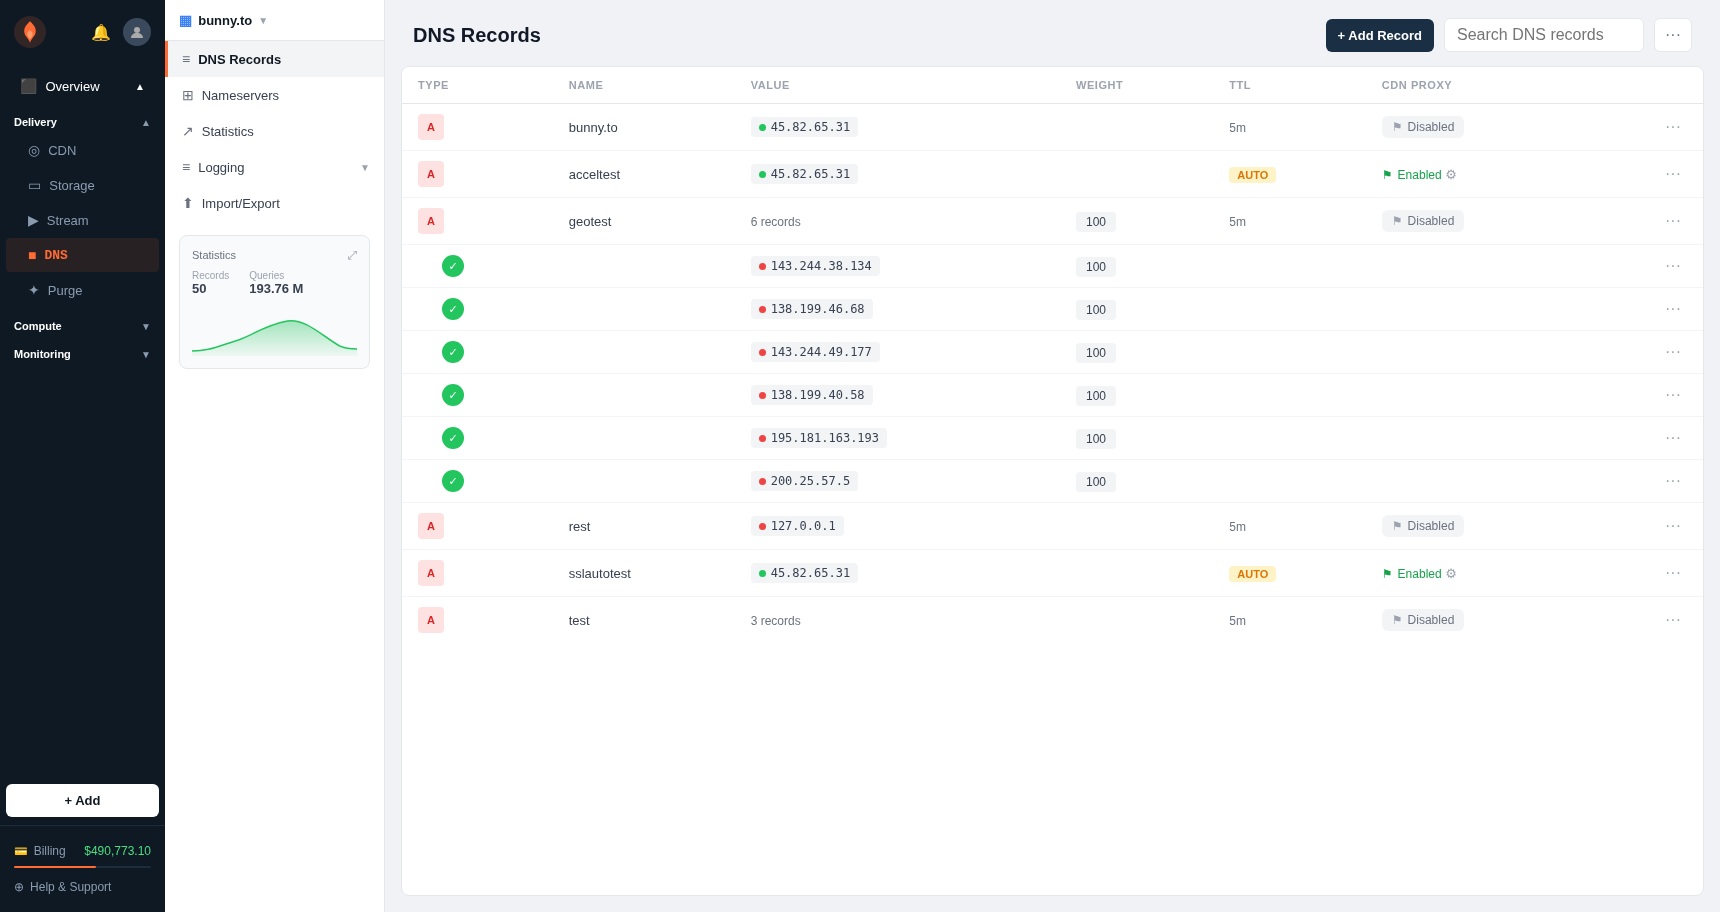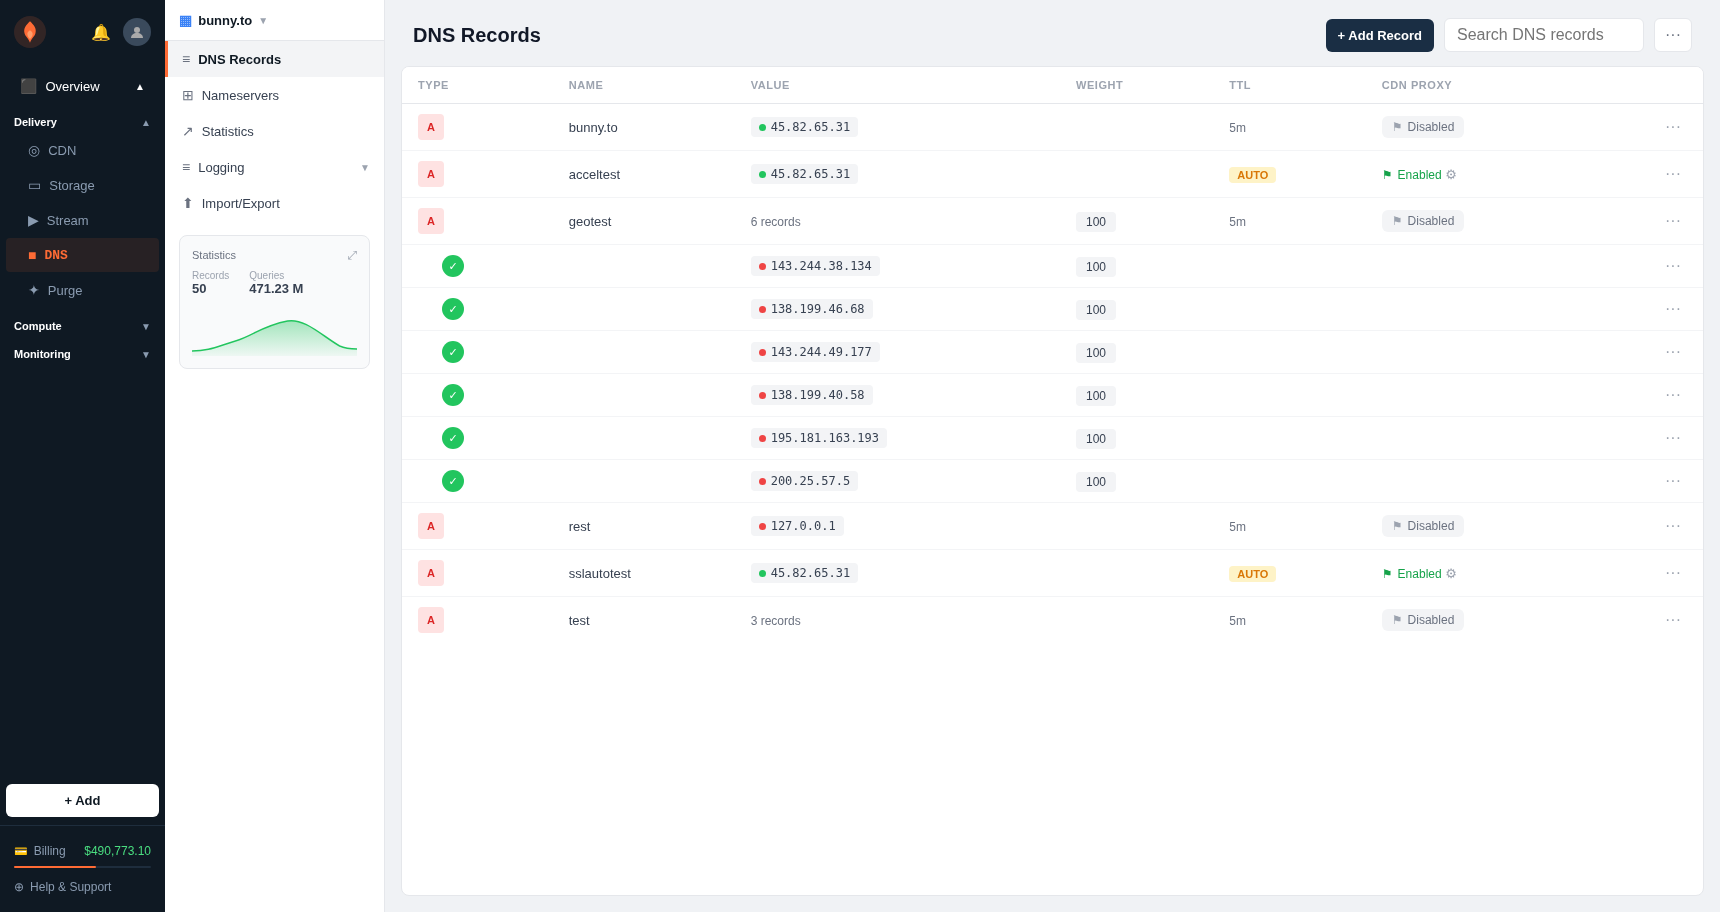--- a/index.html
+++ b/index.html
@@ -534,21 +534,21 @@
       <span class="stats-widget-title">Statistics</span>
       <span class="stats-expand">⤢</span>
     </div>
     <div class="stats-numbers">
       <div class="stats-num-group">
         <div class="stats-num-label">Records</div>
         <div class="stats-num-value">50</div>
       </div>
       <div class="stats-num-group">
         <div class="stats-num-label">Queries</div>
-        <div class="stats-num-value">471.23 M</div>
+        <div class="stats-num-value">193.76 M</div>
       </div>
     </div>
     <div class="chart-area">
       <svg width="100%" height="50" viewBox="0 0 190 50" preserveAspectRatio="none">
         <defs>
           <linearGradient id="chartGrad" x1="0" y1="0" x2="0" y2="1">
             <stop offset="0%" stop-color="#22c55e" stop-opacity="0.4"></stop>
             <stop offset="100%" stop-color="#22c55e" stop-opacity="0.05"></stop>
           </linearGradient>
         </defs>

